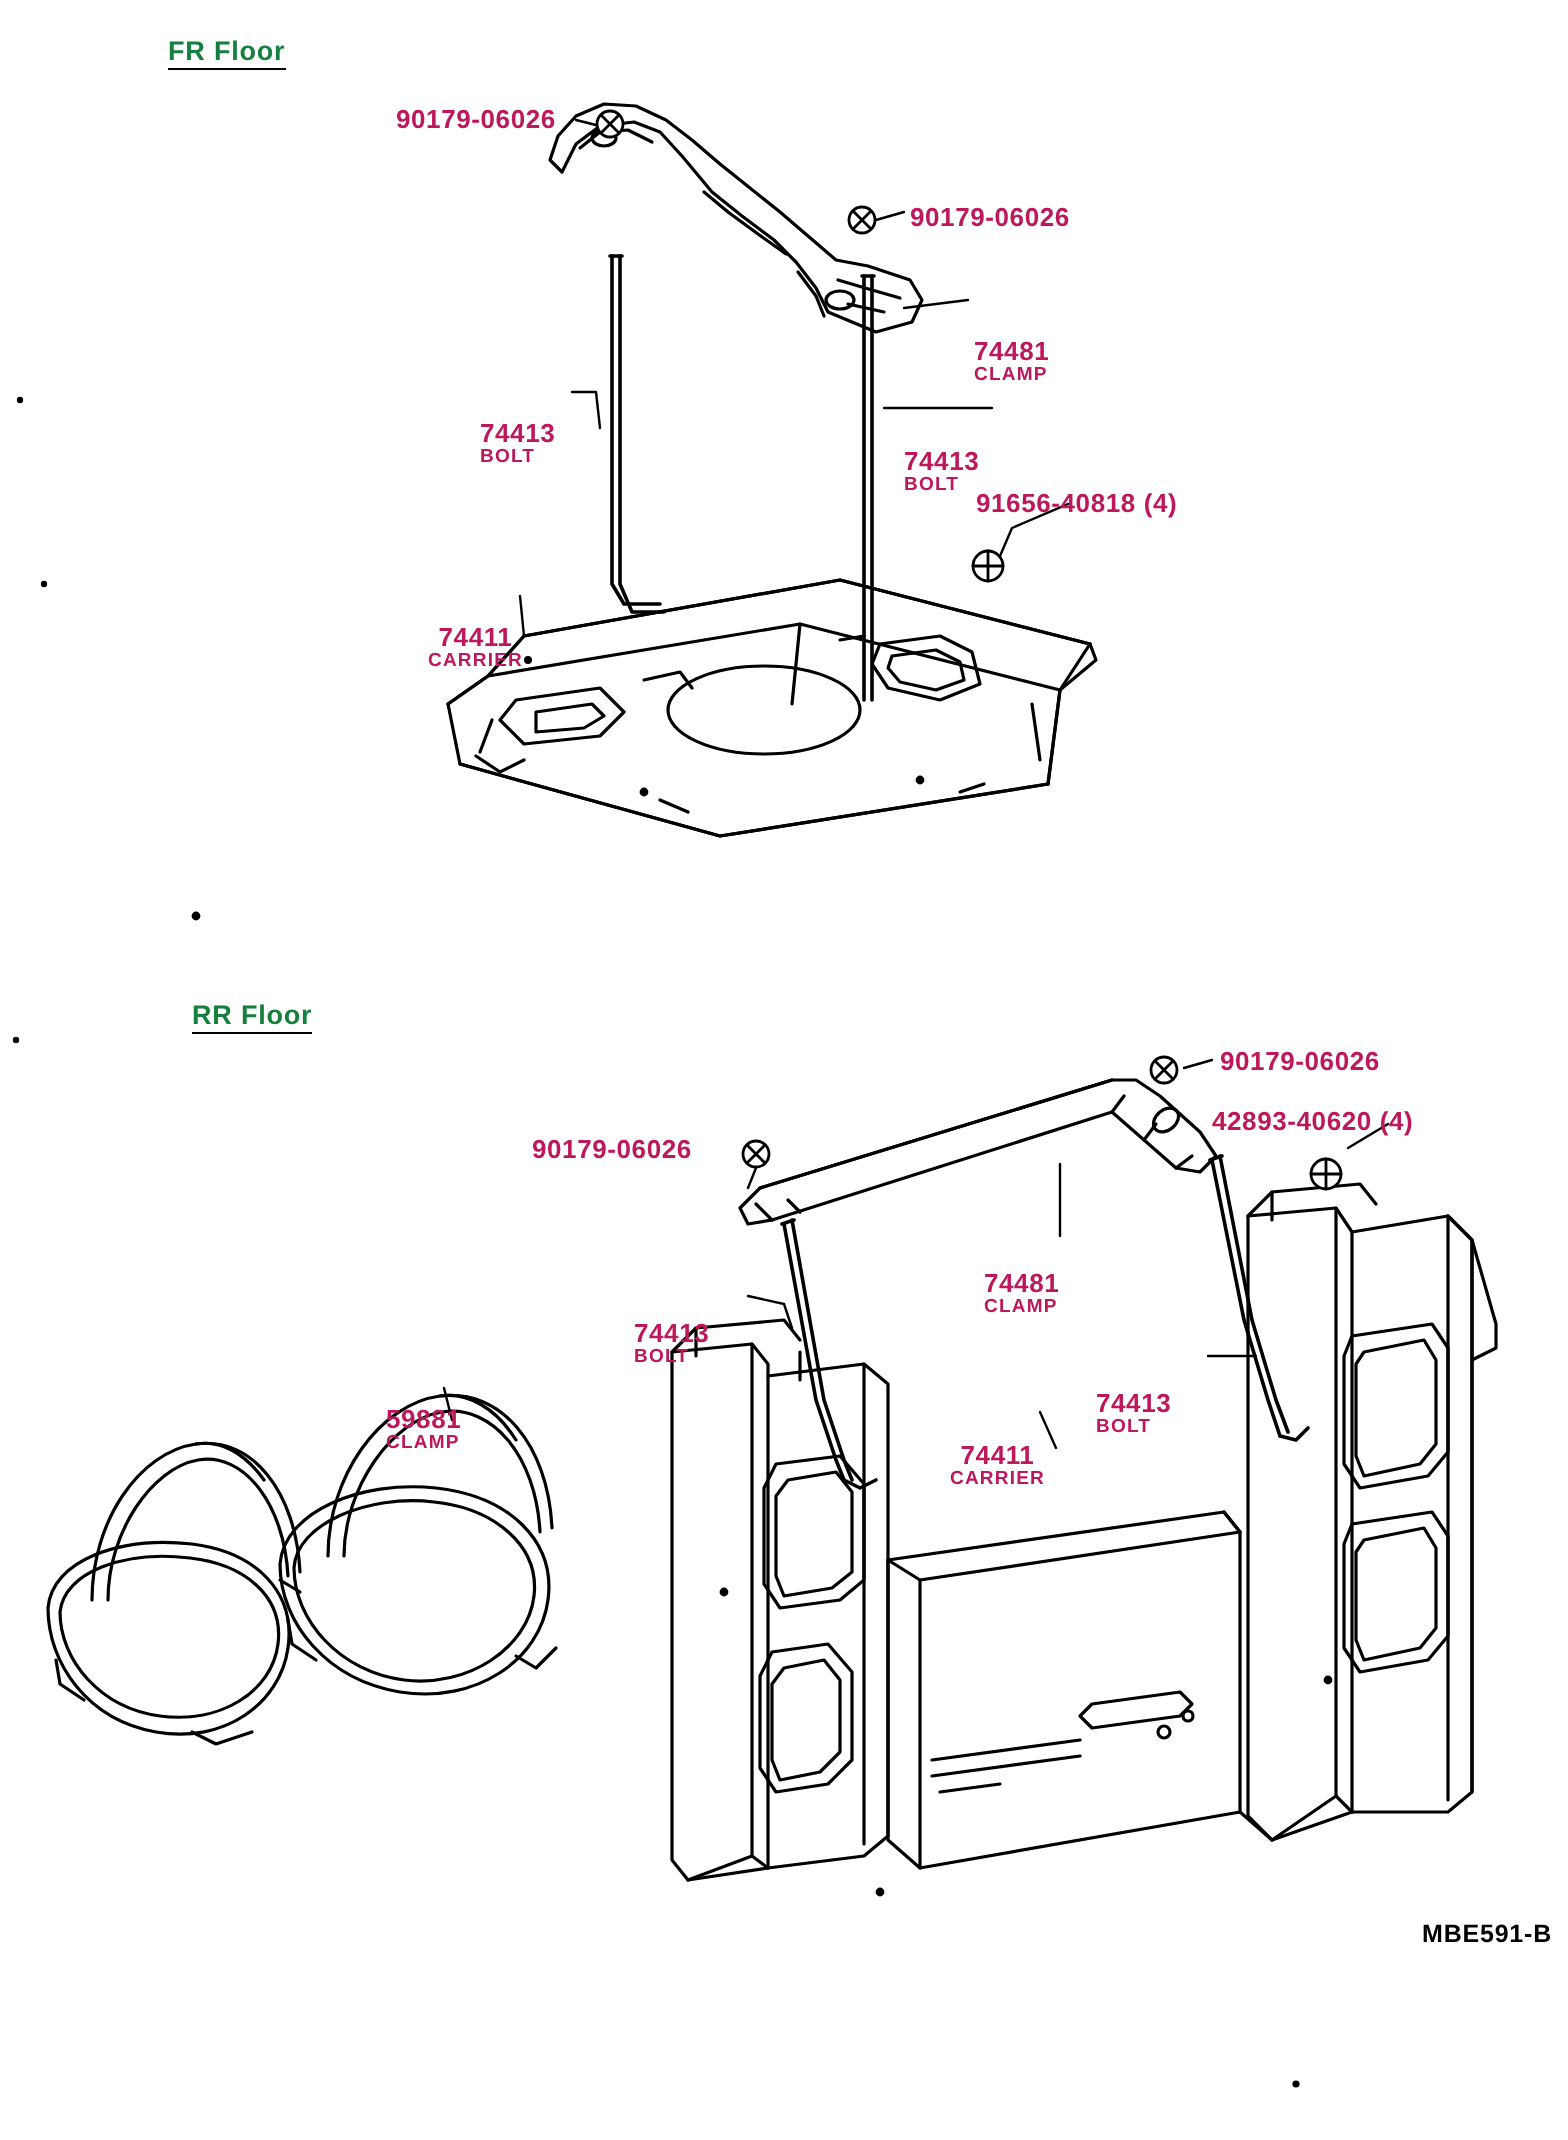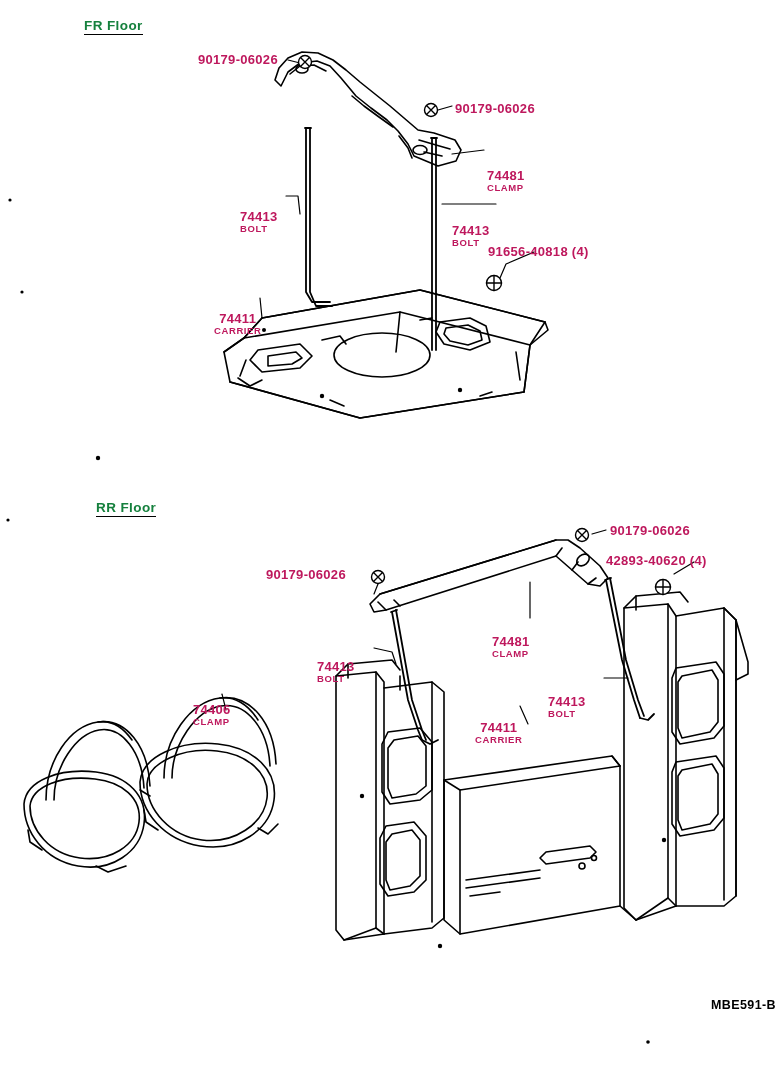--- a/index.html
+++ b/index.html
@@ -318,23 +318,23 @@
   </div>
   <div class="lbl ctr" style="left:317px; top:631px;">
     <span>74413</span>
     <span class="sub">BOLT</span>
   </div>
   <div class="lbl ctr" style="left:548px; top:666px;">
     <span>74413</span>
     <span class="sub">BOLT</span>
   </div>
   <div class="lbl ctr" style="left:193px; top:674px;">
-    <span>74406</span>
+    <span>59881</span>
     <span class="sub">CLAMP</span>
   </div>
   <div class="lbl ctr" style="left:475px; top:692px;">
     <span>74411</span>
     <span class="sub">CARRIER</span>
   </div>
 
-  <div class="diagcode" style="left:680px; top:998px;padding-left:31px;">MBE591-B</div>
+  <div class="diagcode" style="left:680px; top:960px;padding-left:31px;">MBE591-B</div>
 
 </div>
 
 </body></html>

